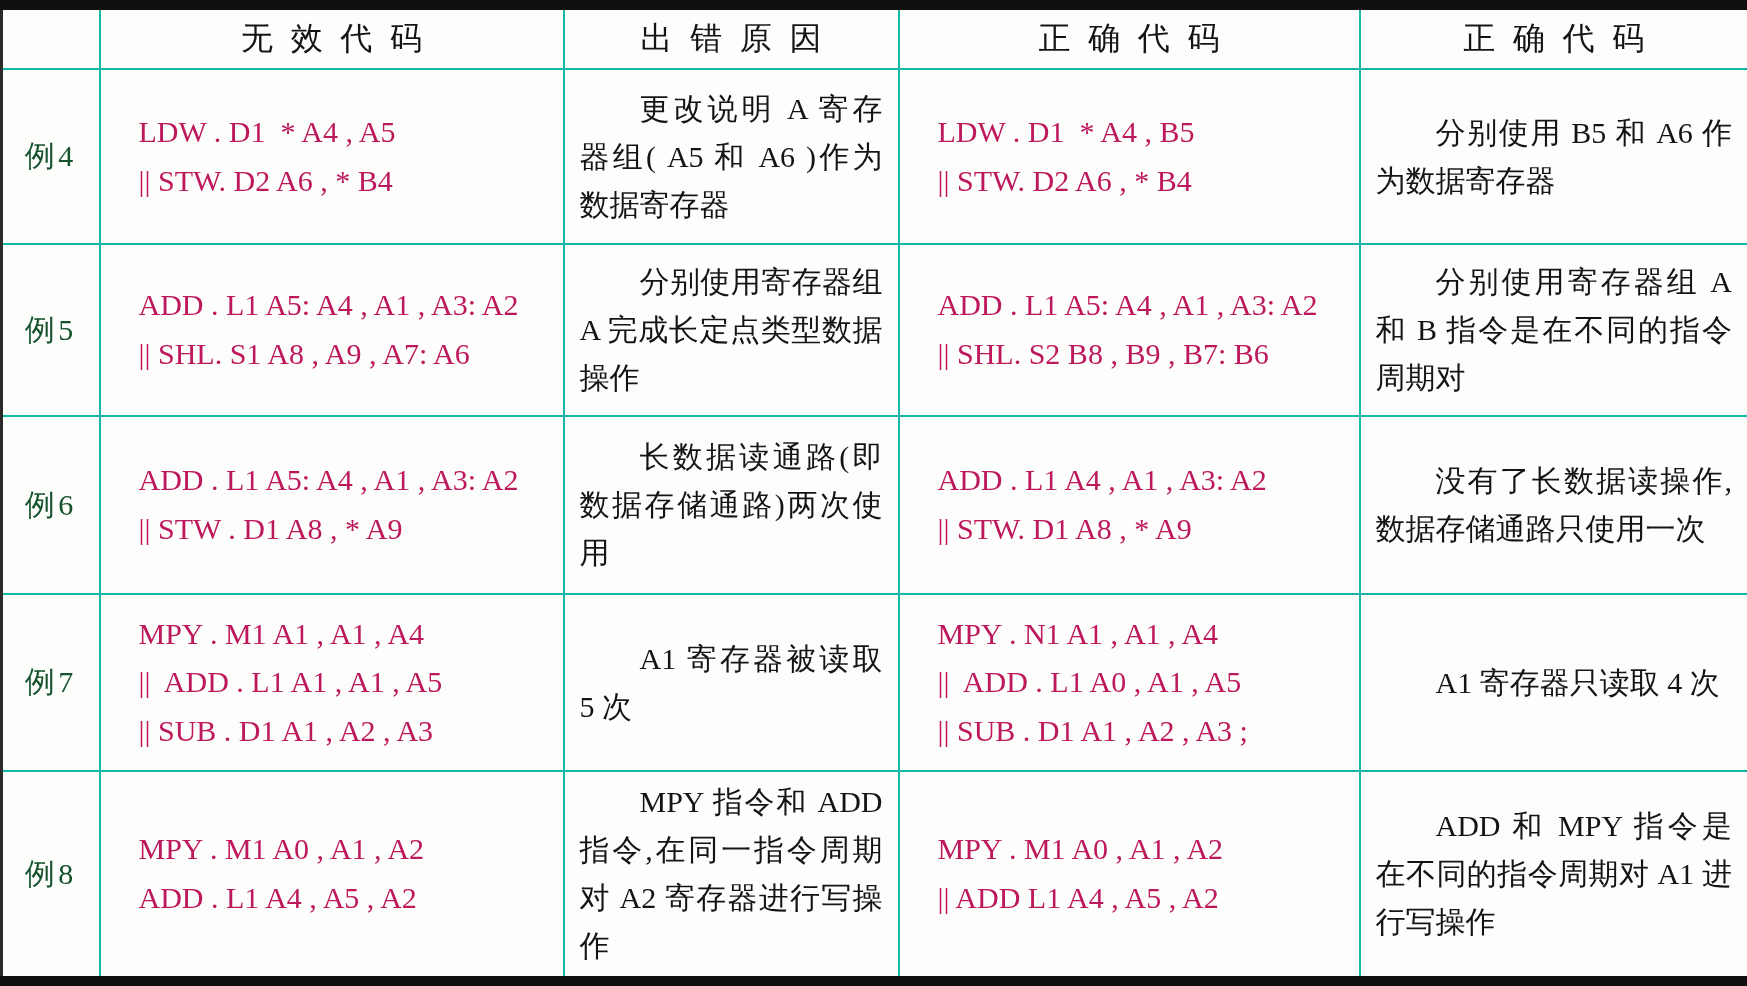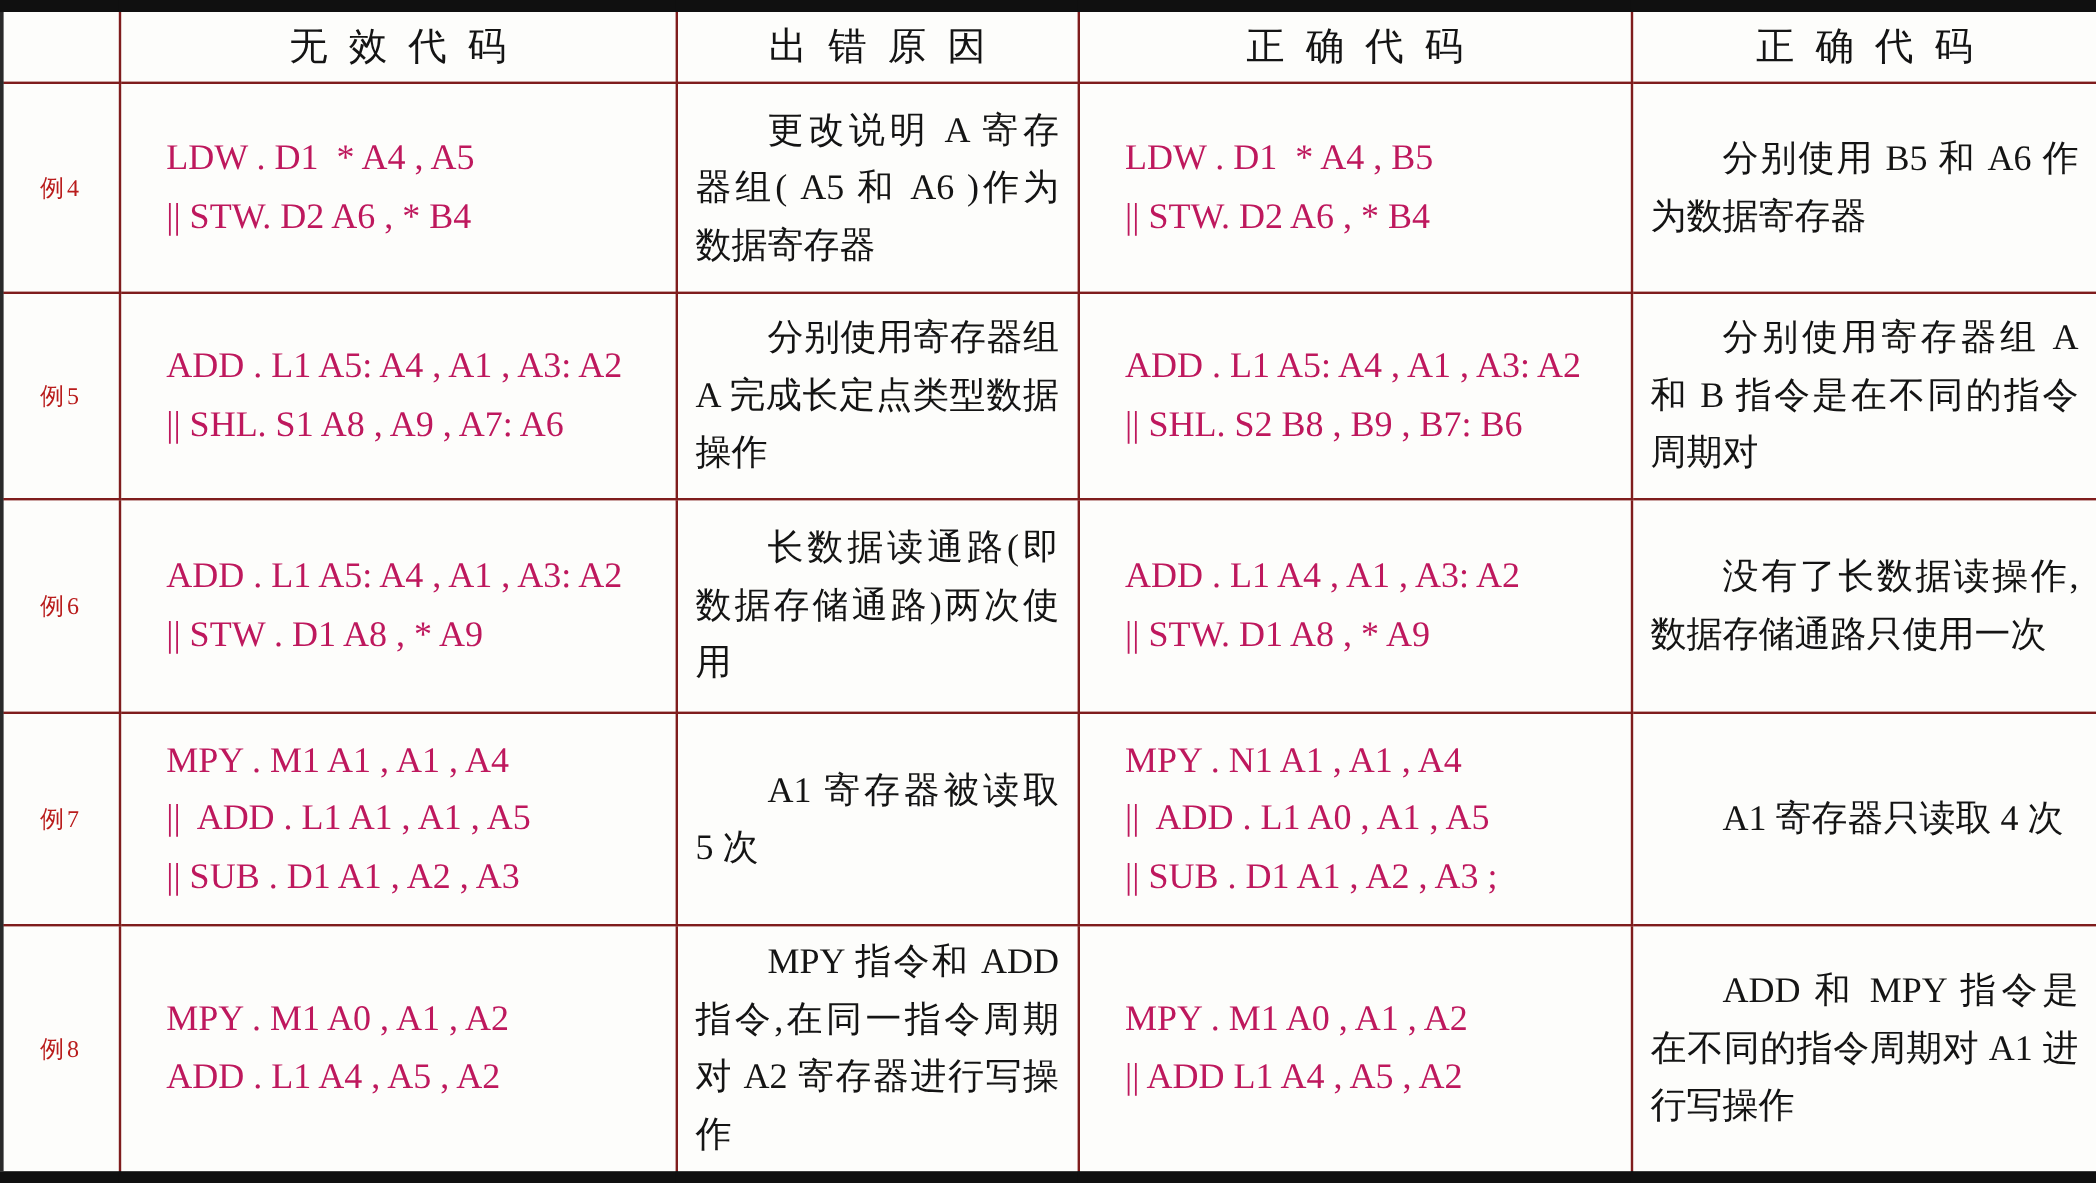--- a/index.html
+++ b/index.html
@@ -11,39 +11,39 @@
   }
   table.doc-table {
     width:1747px; height:986px; table-layout:fixed;
     border-collapse:collapse;
     border-top:10px solid #101010;
     border-bottom:11px solid #101010;
     border-left:3px solid #2a2a2a;
     border-right:3px solid #2a2a2a;
   }
   .doc-table th, .doc-table td {
-    border:2px solid #7f1d1d;
+    border:2px solid #14b8a6;
     vertical-align:middle;
     box-sizing:border-box;
     padding:0;
   }
   thead tr { height:64px; }
   tbody tr:nth-child(1){ height:175px; }
   tbody tr:nth-child(2){ height:172px; }
   tbody tr:nth-child(3){ height:178px; }
   tbody tr:nth-child(4){ height:177px; }
   
 
   th.col-header {
     font-weight:normal; font-size:32px; text-align:center;
     letter-spacing:0.55em; text-indent:0.55em; color:#141414;
   }
   td.label-cell {
-    text-align:center; font-size:20px; letter-spacing:0.12em;
-    color:#b91c1c;
+    text-align:center; font-size:30px; letter-spacing:0.12em;
+    color:#14532d;
   }
   td.code-cell { padding:6px 6px 6px 38px; }
   .code-line {
     font-size:30px; line-height:1.62; white-space:pre;
     color:#be185d; text-align:left;
   }
   td.para-cell { padding:6px 15px; }
   .para {
     font-size:30px; line-height:1.6; text-align:justify;
     text-indent:2em; color:#141414;

